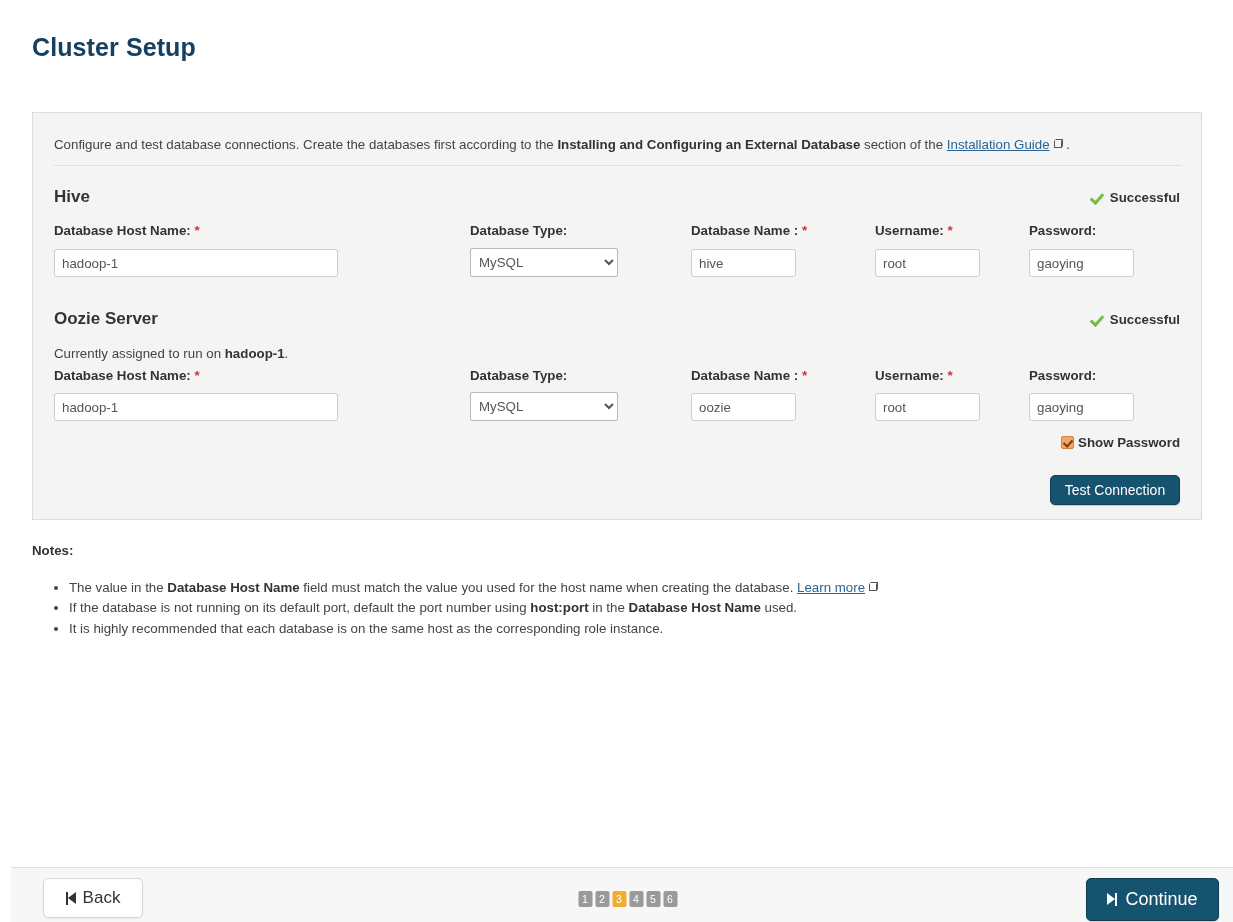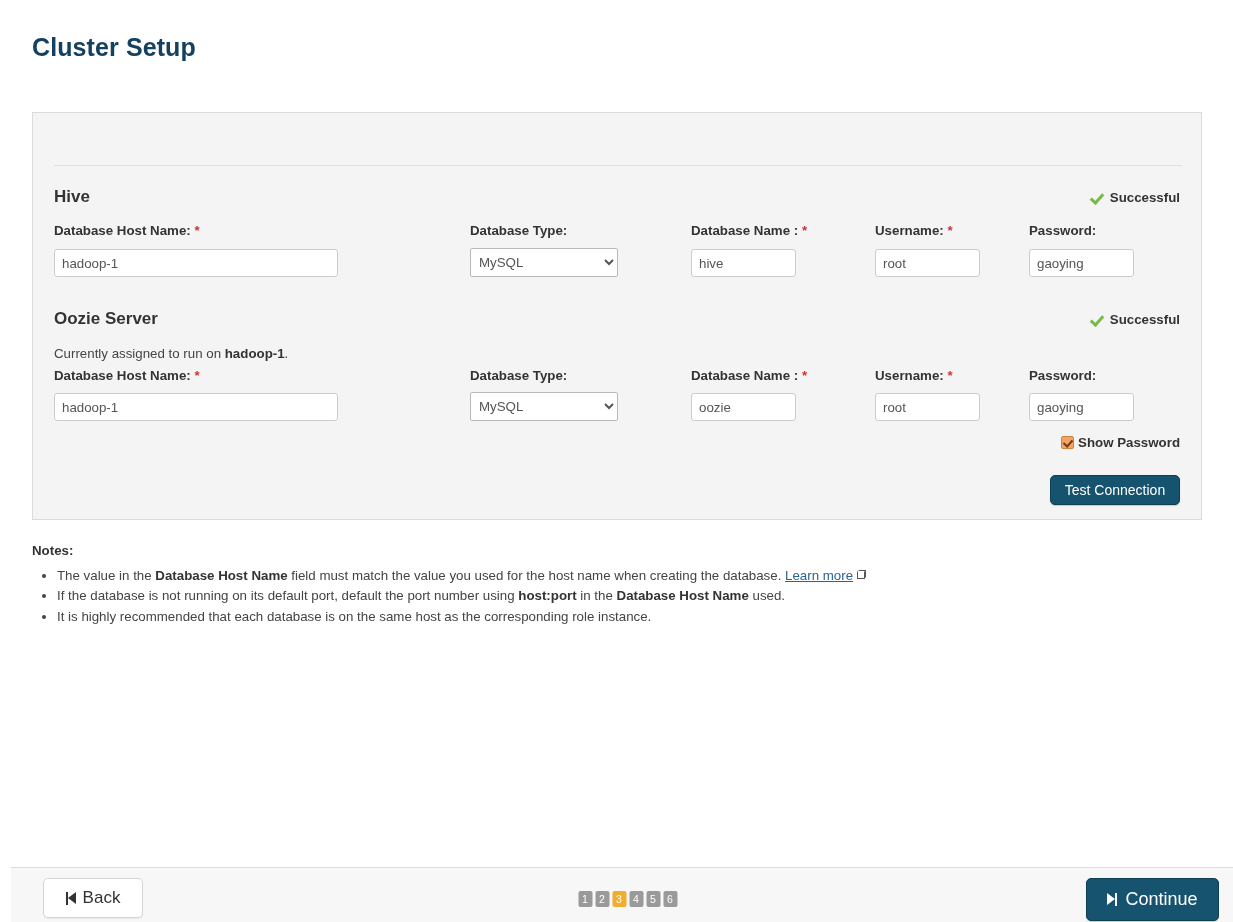--- a/index.html
+++ b/index.html
@@ -147,21 +147,21 @@
     width: 130px; height: 30px;
   }
 
   .notes-title {
     position: absolute; left: 32px; top: 543px;
     font-size: 13.3px; font-weight: bold; color: #333333;
   }
   .notes {
     position: absolute; left: 32px; top: 566px;
     width: 1100px;
-    margin: 0; padding-left: 25px;
+    margin: 12px; padding-left: 25px;
     font-size: 13.3px; color: #444444; line-height: 20.4px;
   }
   .notes li { margin: 0; }
   .notes b { font-weight: bold; color: #333; }
 
   .footer {
     position: absolute; left: 11px; bottom: 0;
     width: 1233px; height: 55px;
     background: #f7f7f7;
     border-top: 1px solid #dddddd;
@@ -225,20 +225,23 @@
   .pager .step.active { background: #f0ad2e; }
 </style>
 </head>
 <body>
 
 <h1 class="page-title">Cluster Setup</h1>
 <h2 class="section-title">Database Setup</h2>
 
 <div class="panel">
 
+  <div class="panel-intro">
+    <span>Configure and test database connections. Create the databases first according to the </span><b>Installing and Configuring an External Database</b><span> section of the </span><a class="link" href="#">Installation Guide</a><span class="ext-icon"></span><span> .</span>
+  </div>
   <div class="divider"></div>
 
   <div class="svc-name" style="left:21px; top:74px;">Hive</div>
   <div class="status" style="right:21px; top:77px;">
     <span class="check"></span><span>Successful</span>
   </div>
 
   <div class="fld-label" style="left:21px; top:110px;">
     <span>Database Host Name:</span> <span class="req">*</span>
   </div>

